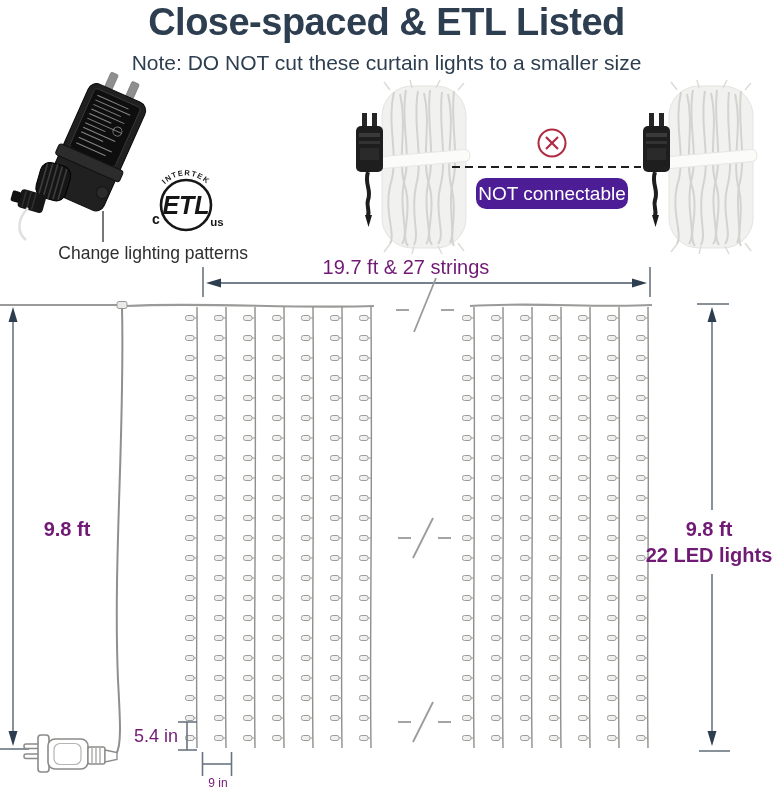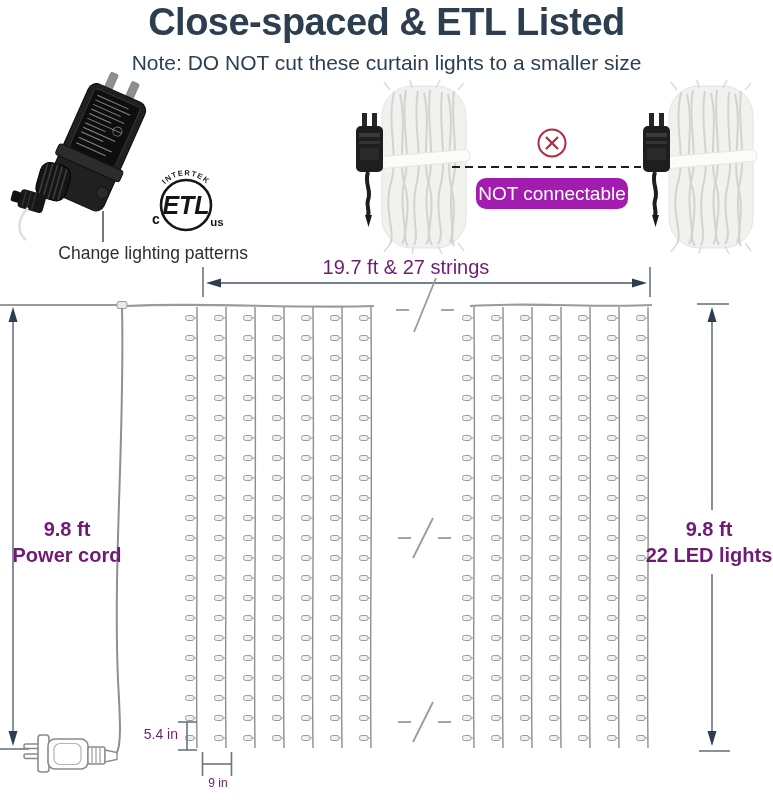--- a/index.html
+++ b/index.html
@@ -16,28 +16,28 @@
   #note{
     left:0;top:51px;width:773px;text-align:center;
     font-size:21px;font-weight:400;color:#2d3e50;
   }
   #adapter-caption{
     left:18px;top:243px;width:230px;text-align:right;
     font-size:17.5px;font-weight:400;color:#2e2e2e;
   }
   #badge{
     left:476px;top:178px;width:152px;height:31px;line-height:31px;
-    background:#a21caf;border-radius:10px;color:#ffffff;
+    background:#4c1d95;border-radius:10px;color:#ffffff;
     font-size:19px;font-weight:500;text-align:center;
   }
   .dim-label{color:#701a75;}
   #dim-top{left:281px;top:256px;width:250px;text-align:center;font-size:20px;font-weight:500;}
   #dim-left{left:8px;top:516px;width:118px;text-align:center;font-size:20px;font-weight:600;line-height:26px;}
   #dim-right{left:643px;top:516px;width:132px;text-align:center;font-size:20px;font-weight:600;line-height:26px;}
-  #dim-led-spacing{left:120px;top:726px;width:58px;text-align:right;font-size:14px;font-weight:500;}
+  #dim-led-spacing{left:120px;top:726px;width:58px;text-align:right;font-size:18px;font-weight:500;}
   #dim-string-spacing{left:190px;top:776px;width:56px;text-align:center;font-size:12px;font-weight:500;}
   svg{position:absolute;left:0;top:0;}
   svg text{font-family:"Liberation Sans", sans-serif;}
 </style>
 </head>
 <body>
 
 <svg width="773" height="800" viewBox="0 0 773 800">
   <defs>
 
@@ -856,21 +856,20 @@
 <div id="note" class="abs">Note: DO NOT cut these curtain lights to a smaller size</div>
 
 <div id="adapter-caption" class="abs">Change lighting patterns</div>
 
 <div id="badge" class="abs">NOT connectable</div>
 
 <div id="dim-top" class="abs dim-label">19.7 ft &amp; 27 strings</div>
 
 <div id="dim-left" class="abs dim-label">
   <div>9.8 ft</div>
-  <div>Power cord</div>
 </div>
 
 <div id="dim-right" class="abs dim-label">
   <div>9.8 ft</div>
   <div>22 LED lights</div>
 </div>
 
 <div id="dim-led-spacing" class="abs dim-label">5.4 in</div>
 <div id="dim-string-spacing" class="abs dim-label">9 in</div>
 

